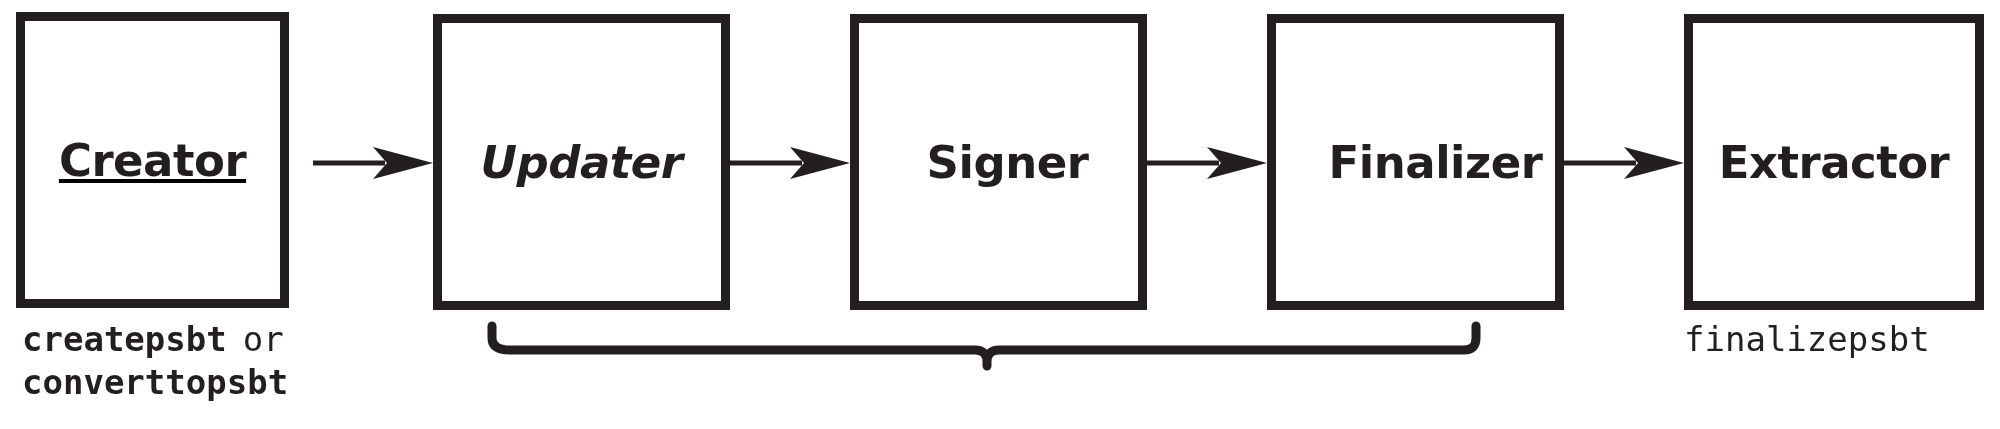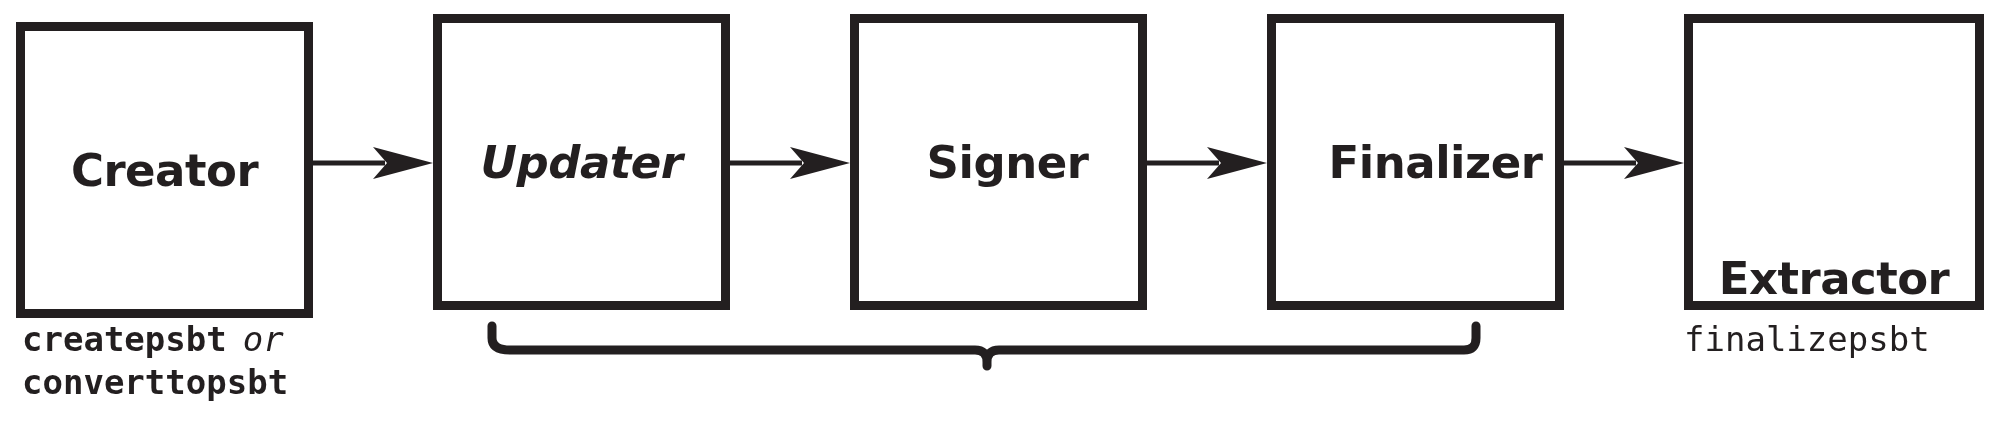--- a/index.html
+++ b/index.html
@@ -47,52 +47,51 @@
     position: absolute;
     font-family: "DejaVu Sans Mono", monospace;
     font-size: 34px;
     color: #231f20;
     line-height: 1.25;
     white-space: nowrap;
   }
   .caption.bold { font-weight: bold; }
   .caption.center { }
   .caption .italic {
-    font-style: italic;
     font-weight: normal;
   }
 
   
   .brace-svg {
     position: absolute;
     overflow: visible;
   }
 </style>
 </head>
 <body>
 
 <div id="canvas">
 
-  <div class="stage-box" style="left:16px; top:22px; width:297px; height:296px;">
+  <div class="stage-box" style="left:16px; top:12px; width:273px; height:296px;text-decoration:underline;">
     <span class="stage-label">Creator</span>
   </div>
 
   <div class="stage-box" style="left:433px; top:14px; width:297px; height:296px;font-style:italic;">
     <span class="stage-label">Updater</span>
   </div>
 
   <div class="stage-box" style="left:850px; top:14px; width:297px; height:296px;padding-left:18px;">
     <span class="stage-label">Signer</span>
   </div>
 
   <div class="stage-box" style="left:1267px; top:14px; width:297px; height:296px;padding-left:40px;">
     <span class="stage-label">Finalizer</span>
   </div>
 
-  <div class="stage-box" style="left:1684px; top:14px; width:300px; height:296px;align-items:flex-end;">
+  <div class="stage-box" style="left:1684px; top:14px; width:300px; height:296px;">
     <span class="stage-label">Extractor</span>
   </div>
 
   <svg class="arrow-svg" style="left:313px; top:145px;" width="120" height="36" viewBox="0 0 120 36">
     <line x1="0" y1="18" x2="72" y2="18" stroke="#231f20" stroke-width="5"></line>
     <path d="M 60 2 L 120 18 L 60 34 L 74 18 Z" fill="#231f20"></path>
   </svg>
 
   <svg class="arrow-svg" style="left:730px; top:145px;" width="120" height="36" viewBox="0 0 120 36">
     <line x1="0" y1="18" x2="72" y2="18" stroke="#231f20" stroke-width="5"></line>

